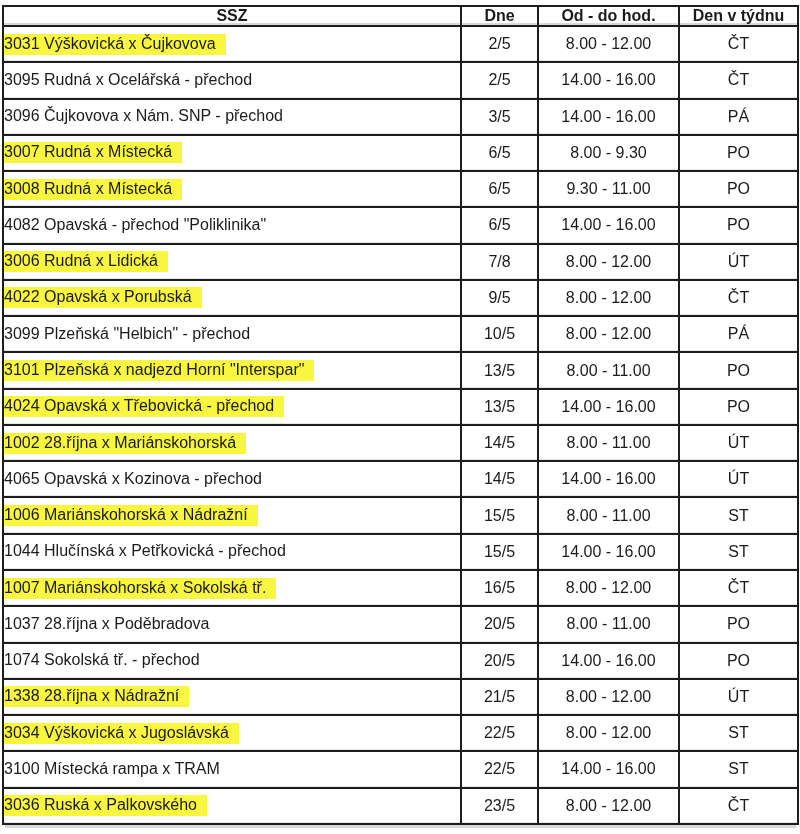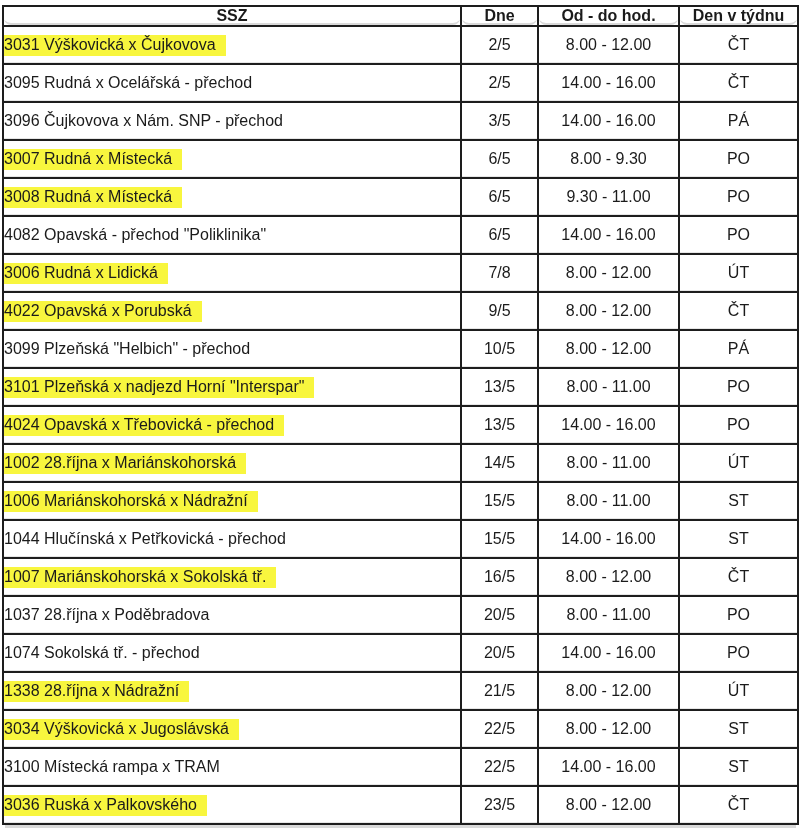--- a/index.html
+++ b/index.html
@@ -31,21 +31,20 @@
     padding: 0;
     overflow: hidden;
     white-space: nowrap;
   }
   table.sched th {
     font-size: 16px;
     font-weight: bold;
     text-align: center;
     
     box-shadow: inset 0 -4px 0 -2px rgba(120,120,120,0.28);
-    border-radius: 7px;
   }
   td.c-ssz {
     text-align: left;
     padding-left: 7px;
     font-size: 16px;
   }
   td.c-center {
     text-align: center;
     font-size: 16px;
   }
@@ -185,20 +184,28 @@
 
   <tr>
     <td class="c-ssz">
       <span class="ssz-text hl">1002 28.října x Mariánskohorská</span>
     </td>
     <td class="c-center">14/5</td>
     <td class="c-center">8.00 - 11.00</td>
     <td class="c-center">ÚT</td>
   </tr>
 
+  <tr>
+    <td class="c-ssz">
+      <span class="ssz-text">4065 Opavská x Kozinova - přechod</span>
+    </td>
+    <td class="c-center">14/5</td>
+    <td class="c-center">14.00 - 16.00</td>
+    <td class="c-center">ÚT</td>
+  </tr>
 
   <tr>
     <td class="c-ssz">
       <span class="ssz-text hl">1006 Mariánskohorská x Nádražní</span>
     </td>
     <td class="c-center">15/5</td>
     <td class="c-center">8.00 - 11.00</td>
     <td class="c-center">ST</td>
   </tr>
 

